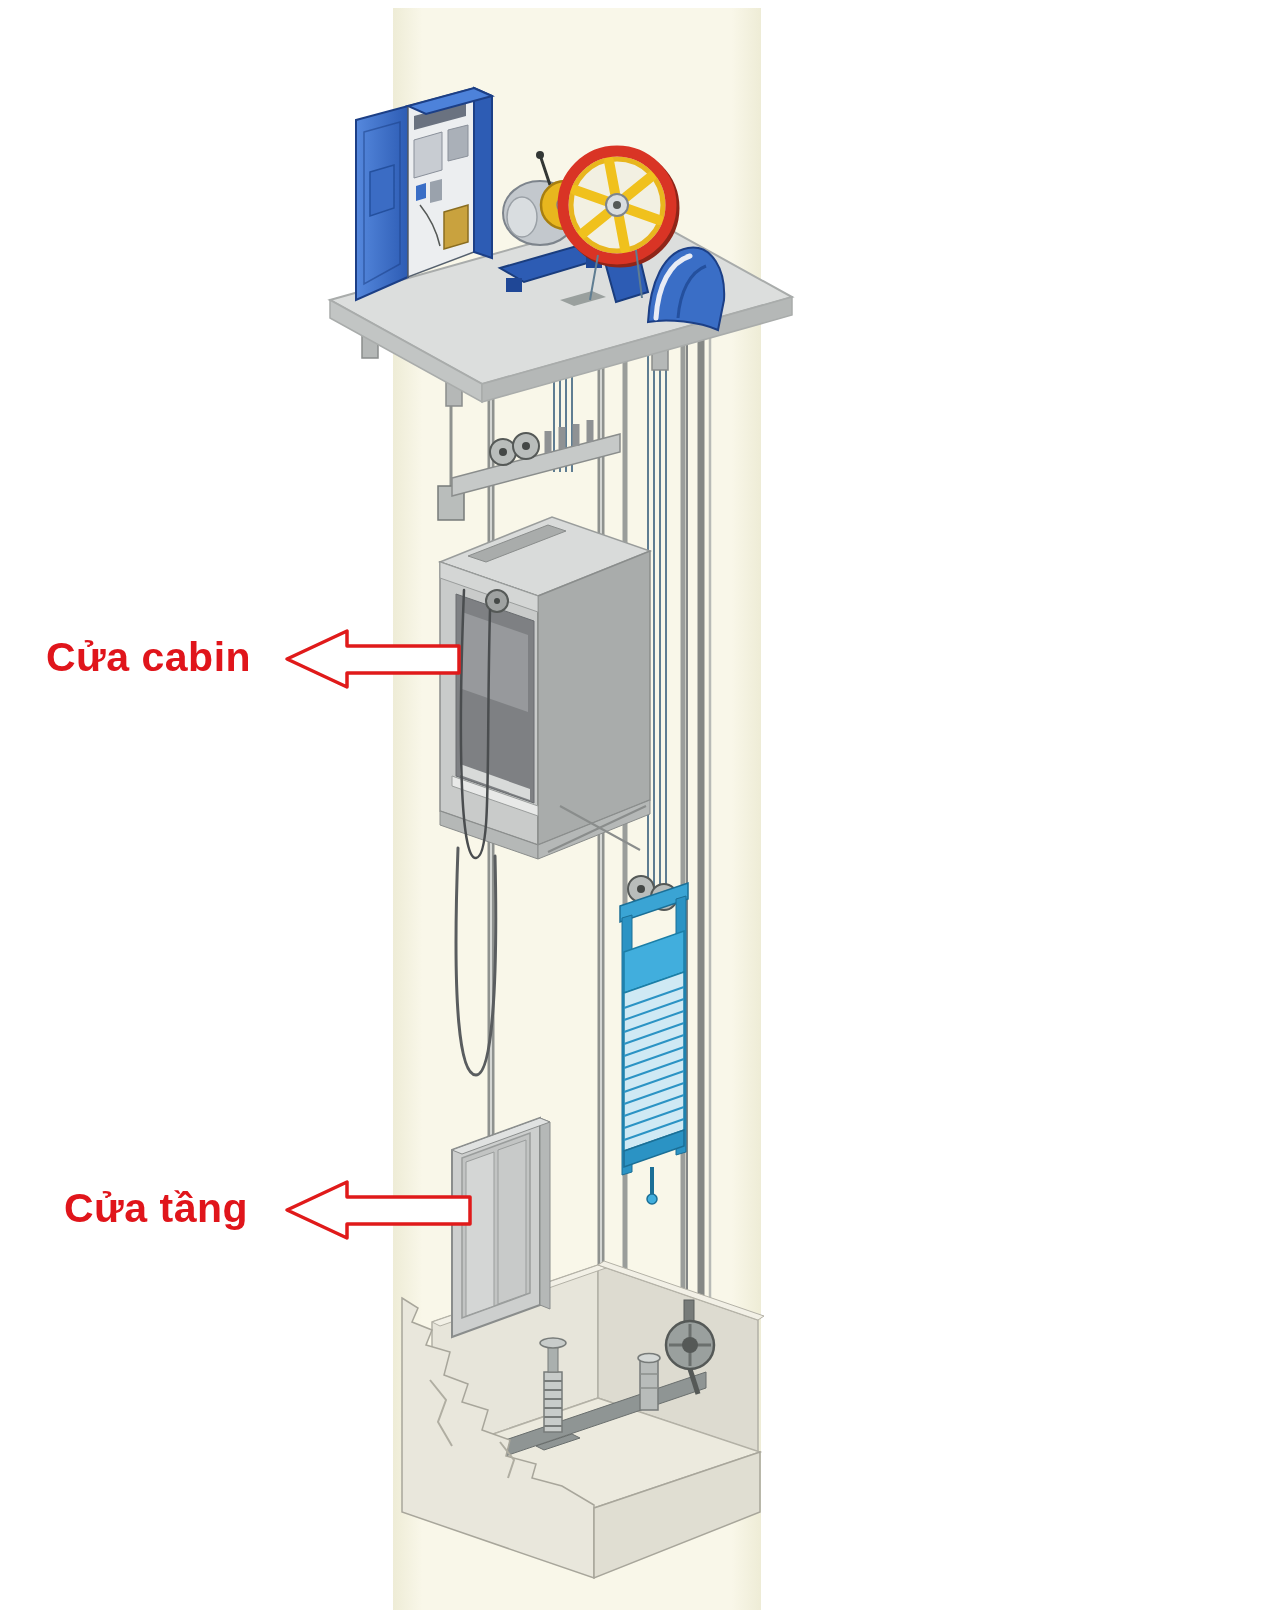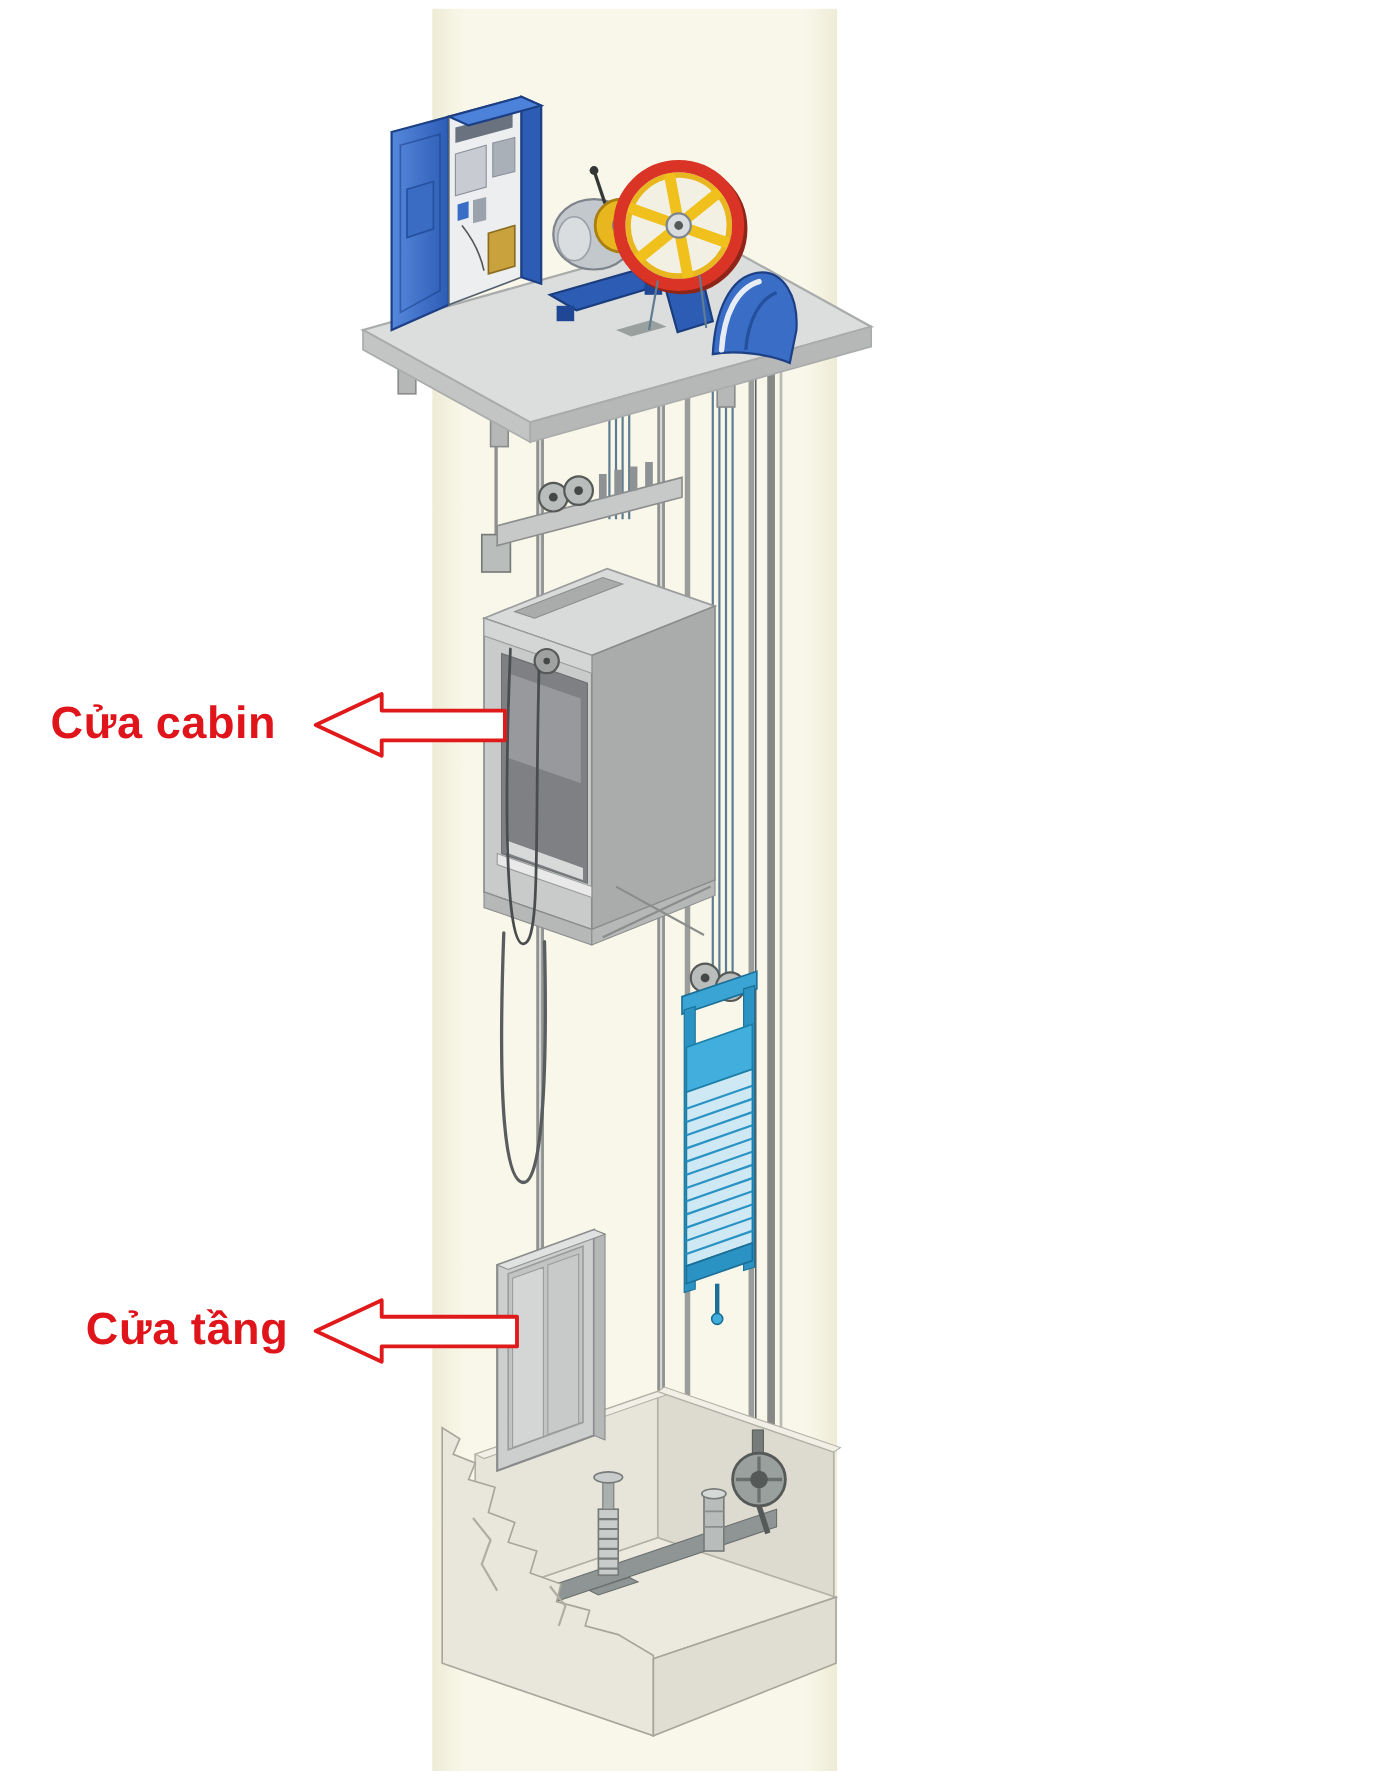--- a/index.html
+++ b/index.html
@@ -14,21 +14,21 @@
   .stage svg{position:absolute;left:0;top:0;}
   .label{
     position:absolute;
     color:#e0151b;
     font-weight:700;
     font-size:41px;
     white-space:nowrap;
     letter-spacing:0.5px;
   }
   #label-cabin-door{left:46px;top:634px;}
-  #label-landing-door{left:78px;top:1185px;}
+  #label-landing-door{left:64px;top:1185px;}
 </style>
 </head>
 <body>
 
 <div class="stage">
 
 <svg width="1271" height="1617" viewBox="0 0 1271 1617">
   <defs>
     <linearGradient id="gradShaft" x1="0" y1="0" x2="1" y2="0">
       <stop offset="0" stop-color="#eeecd6"></stop>

